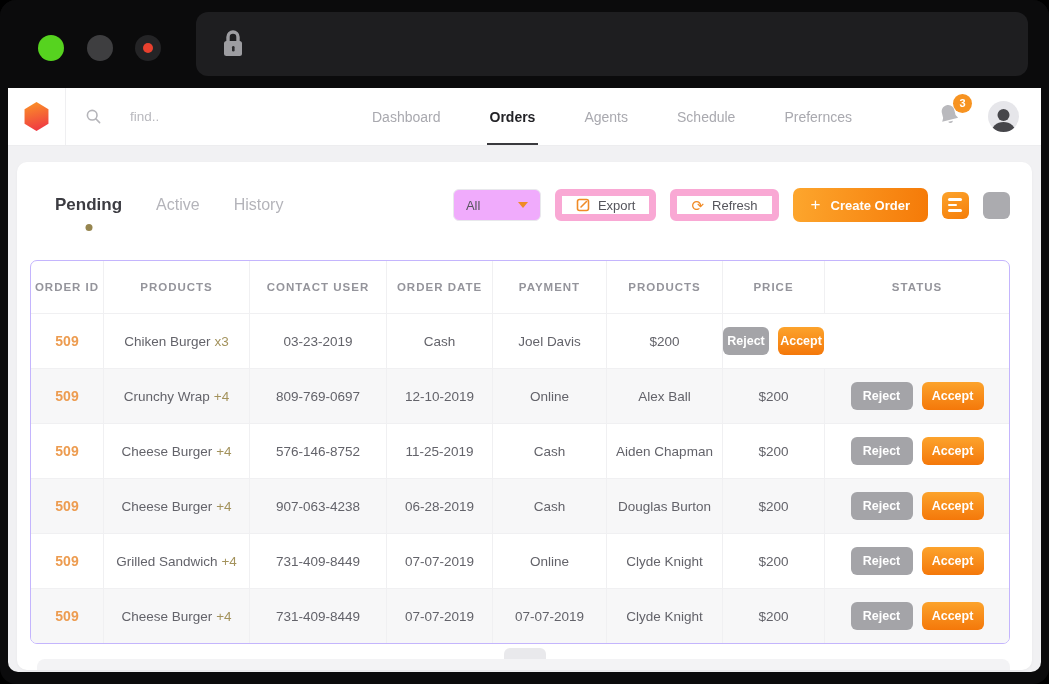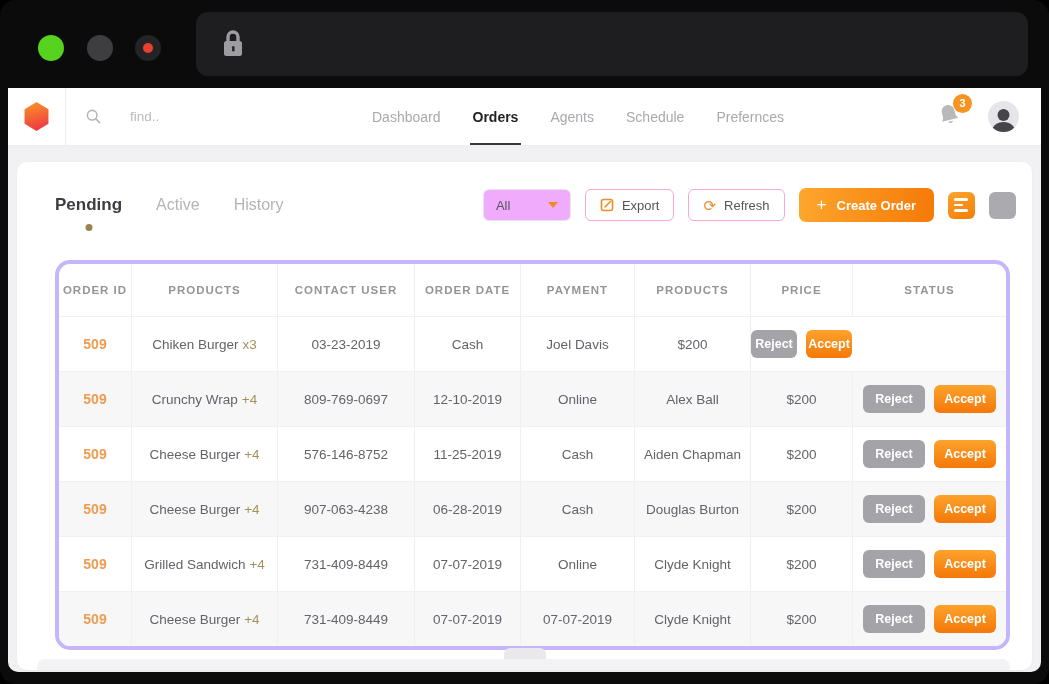--- a/index.html
+++ b/index.html
@@ -21,54 +21,54 @@
   .page { position:absolute; top:88px; left:8px; right:8px; bottom:12px; background:#f1f1f3; border-radius:0 0 10px 10px; overflow:hidden; }
 
   
   .navbar { height:58px; background:#fff; border-bottom:1px solid #ededef; display:flex; align-items:stretch; }
   .logo-wrap { width:58px; display:flex; align-items:center; justify-content:center; border-right:1px solid #efeff1; }
   .hexagon { width:26px; height:29px; background:linear-gradient(165deg,#fa8c29 10%,#ee3345 95%);
              clip-path:polygon(50% 0,96% 25%,96% 75%,50% 100%,4% 75%,4% 25%); }
   .search-wrap { display:flex; align-items:center; gap:9px; padding-left:20px; width:240px; }
   .search-input { border:none; outline:none; font-size:13.5px; color:#6a6a70; width:160px; font-family:"Liberation Sans",sans-serif; background:transparent;margin-left:20px; }
   .search-input::placeholder { color:#b9b9be; }
-  .nav-links { display:flex; align-items:flex-end; gap:32px; margin-left:66px; }
+  .nav-links { display:flex; align-items:flex-end; gap:49px; margin-left:66px; }
   .nav-link { font-size:14px; color:#a9a9af; cursor:pointer; position:relative; height:100%; display:flex; align-items:center; }
   .nav-link.active { color:#222226; font-weight:bold; }
   .nav-link.active::after { content:""; position:absolute; left:-3px; right:-3px; bottom:0; height:2px; background:#3a3a3e; }
   .nav-right { margin-left:auto; display:flex; align-items:center; gap:28px; padding-right:22px; }
   .bell-wrap { position:relative; cursor:pointer; }
   .badge { position:absolute; top:-9px; right:-12px; width:19px; height:19px; background:#f79321; border-radius:50%;
            color:#fff; font-size:11px; font-weight:bold; display:flex; align-items:center; justify-content:center; }
   .avatar { width:31px; height:31px; border-radius:50%; background:#e6e6ea; overflow:hidden; cursor:pointer; display:flex; align-items:flex-end; justify-content:center; }
 
   
   .card { position:relative; margin:16px 9px 0; height:508px; background:#fff; border-radius:10px; box-shadow:0 1px 3px rgba(0,0,0,0.04); }
-  .card-head { display:flex; justify-content:space-between; align-items:center; padding:26px 16px 0 22px; }
+  .card-head { display:flex; justify-content:space-between; align-items:center; padding:26px 22px 0 22px; }
   .tabs { display:flex; align-items:baseline; gap:34px; padding-left:16px; }
   .tab { font-size:16px; color:#b4b4ba; cursor:pointer; position:relative; }
   .tab.active { font-size:17px; font-weight:bold; color:#3c3c42; }
   .tab.active .tab-dot { content:""; position:absolute; left:50%; transform:translateX(-50%); bottom:-16px; width:7px; height:7px; border-radius:50%; background:#96854f; }
 
   .toolbar { display:flex; align-items:center; gap:14px; }
   .select-box { width:88px; height:32px; border:1px solid #e8e8ec; border-radius:6px; background:#f0abfc; display:flex; align-items:center; justify-content:space-between; padding:0 12px; cursor:pointer; }
   .select-box span { font-size:13px; color:#55555c; }
   .caret-down { width:0; height:0; border-left:5px solid transparent; border-right:5px solid transparent; border-top:6px solid #f08b26; }
-  .tool-btn { height:32px; border:1px solid #f9a8d4; border-radius:6px; background:#fff; display:flex; align-items:center; gap:8px; padding:0 14px; font-size:13px; color:#55555c; cursor:pointer; font-family:"Liberation Sans",sans-serif; }
+  .tool-btn { height:32px; border:7px solid #f9a8d4; border-radius:6px; background:#fff; display:flex; align-items:center; gap:8px; padding:0 14px; font-size:13px; color:#55555c; cursor:pointer; font-family:"Liberation Sans",sans-serif; }
   .refresh-glyph { color:#f08b26; font-size:15px; line-height:1; }
   .create-btn { height:34px; border:none; border-radius:7px; background:linear-gradient(95deg,#fda62d,#f57a08); color:#fff; font-size:13px; font-weight:bold; display:flex; align-items:center; gap:10px; padding:0 18px; cursor:pointer; font-family:"Liberation Sans",sans-serif; }
   .create-btn .plus { font-size:17px; font-weight:normal; }
   .view-toggle { width:27px; height:27px; border-radius:6px; display:flex; flex-direction:column; align-items:flex-start; justify-content:center; gap:3px; padding-left:6px; cursor:pointer; }
   .view-list { background:linear-gradient(160deg,#fca32c,#f57d09); }
   .view-list .bar { height:2.5px; background:#fff; border-radius:2px; }
   .view-grid { background:#ababaf; display:grid; grid-template-columns:8px 8px; grid-template-rows:8px 8px; gap:2px; padding:0; align-content:center; justify-content:center; }
   .view-grid .sq { background:#fff; border-radius:1.5px; }
 
   
-  .table { margin:38px 22px 0 38px; border:4px solid #c4b5fd; border-radius:15px; overflow:hidden; }
+  .table { margin:38px 22px 0 13px; border:1px solid #c4b5fd; border-radius:7px; overflow:hidden; }
   .grid-row { display:grid; grid-template-columns:72px 146px 137px 106px 114px 116px 102px 1fr; }
   .thead { height:52px; }
   .th { display:flex; align-items:center; justify-content:center; font-size:11.5px; font-weight:bold; letter-spacing:1px; color:#94949b; border-left:1px solid #f0f0f2; }
   .th:first-child { border-left:none; }
   .trow { height:55px; border-top:1px solid #f0f0f2; }
   .trow:nth-child(even) { background:#f7f7f8; }
   .cell { display:flex; align-items:center; justify-content:center; font-size:13.5px; color:#63636a; border-left:1px solid #f0f0f2; }
   .cell:first-child { border-left:none; }
   .order-id { color:#ed9c50; font-weight:bold; font-size:14px; }
   .qty { color:#a3925c; margin-left:4px; }

